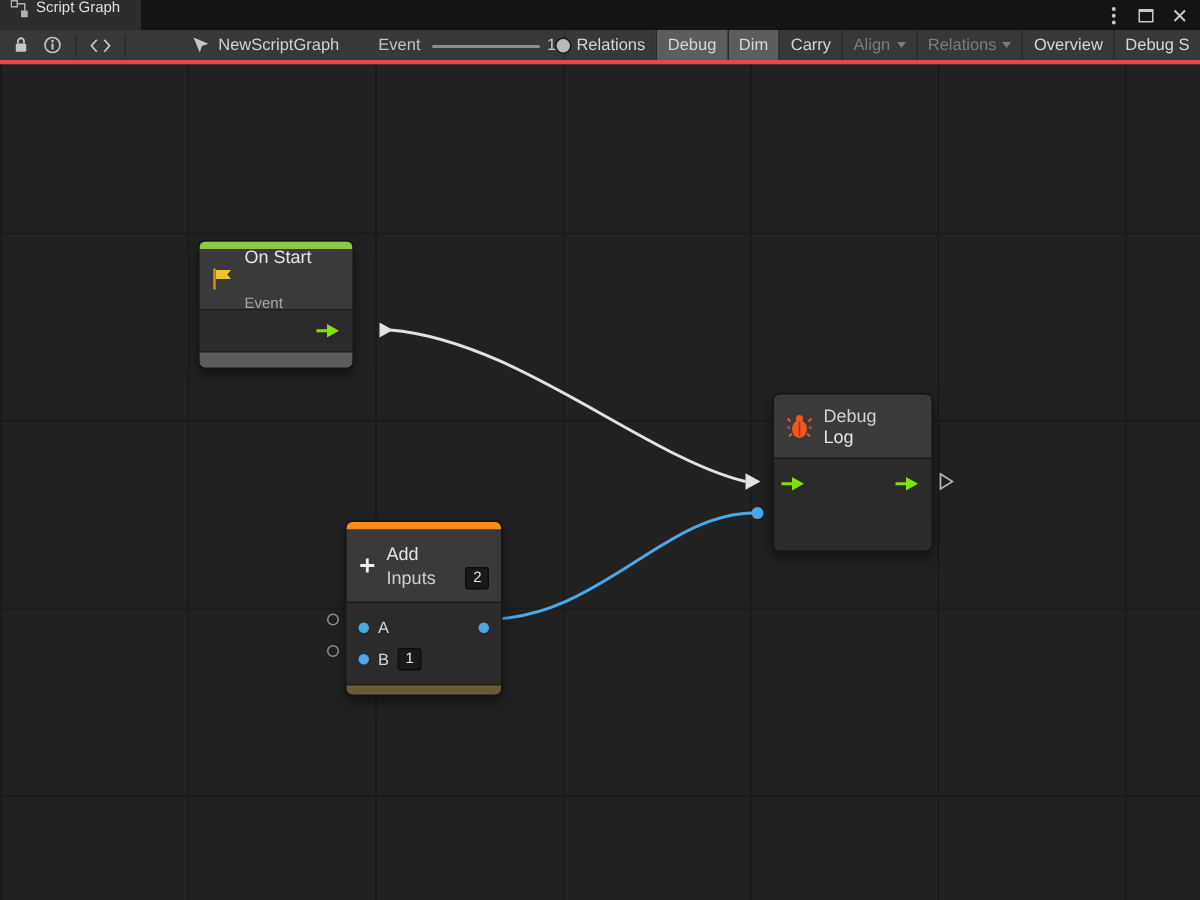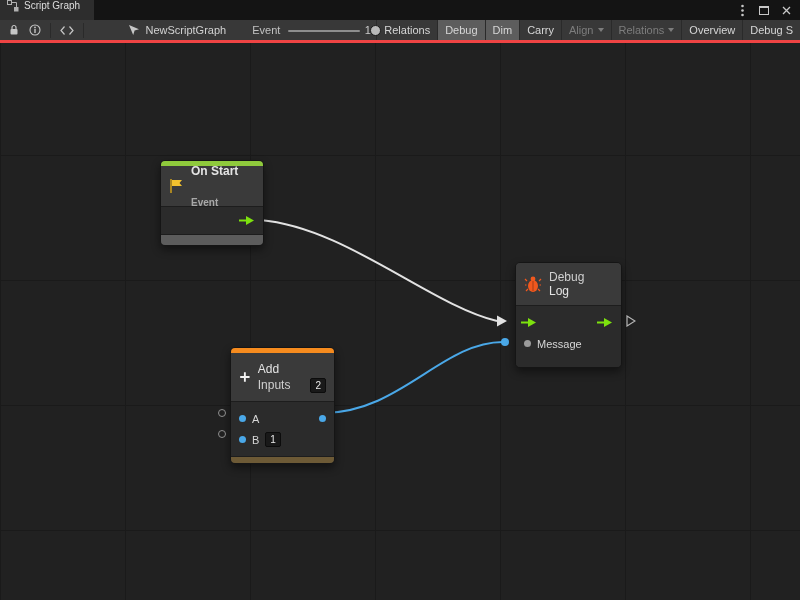--- a/index.html
+++ b/index.html
@@ -157,21 +157,21 @@
 <div class="canvas">
 
   <svg class="wires" width="800" height="557" viewBox="0 0 800 557">
     <path d="M253 172 L262 177 L253 182 Z" fill="#e2e2e2"></path>
     <path d="M260 177 C 345 184, 430 262, 497 278" fill="none" stroke-width="2" stroke="#e2e2e2"></path>
     <path d="M497 272.5 L507 278 L497 283.5 Z" fill="#e2e2e2"></path>
     <path d="M323 370 C 400 370, 442 299, 503 299" fill="none" stroke-width="2" stroke="#4aa8e8"></path>
     <circle cx="505" cy="299" r="4" fill="#4aa8e8"></circle>
   </svg>
 
-  <div class="node" style="left:160px;top:117px;width:104px;height:86px;font-weight:bold;">
+  <div class="node" style="left:132px;top:117px;width:104px;height:86px;">
     <div class="accent" style="background-color: rgb(143, 202, 60);"></div>
     <div class="nhead" style="height:40px">
       <svg width="15" height="16" viewBox="0 0 15 16">
         <path d="M2 1 V15" stroke="#c79a1c" stroke-width="1.6"></path>
         <path d="M3 2 H13 L10.5 5 L13 8 H3 Z" fill="#f2c12e"></path>
       </svg>
       <div class="ncol">
         <div class="ntitle">On Start</div>
         <div class="nsub">Event</div>
       </div>
@@ -244,24 +244,20 @@
         <svg width="17" height="11" viewBox="0 0 17 11" style="margin-left:-4px">
           <path d="M1 5.5 H9" stroke-width="2" fill="none" stroke="#7de20e"></path>
           <path d="M8 1 L16 5.5 L8 10 Z" fill="#7de20e"></path>
         </svg>
         <span class="spacer"></span>
         <svg width="17" height="11" viewBox="0 0 17 11">
           <path d="M1 5.5 H9" stroke-width="2" fill="none" stroke="#7de20e"></path>
           <path d="M8 1 L16 5.5 L8 10 Z" fill="#7de20e"></path>
         </svg>
       </div>
-      <div class="prow">
-        <span class="dot" style="background-color: rgb(154, 154, 154);"></span>
-        <span>Message</span>
-      </div>
     </div>
   </div>
 
   <svg width="10" height="12" viewBox="0 0 10 12" style="position:absolute;left:626px;top:272px">
     <path d="M1 1 L9 6 L1 11 Z" fill="none" stroke="#b4b4b4" stroke-width="1.2"></path>
   </svg>
 
 </div>
 
 </body></html>

